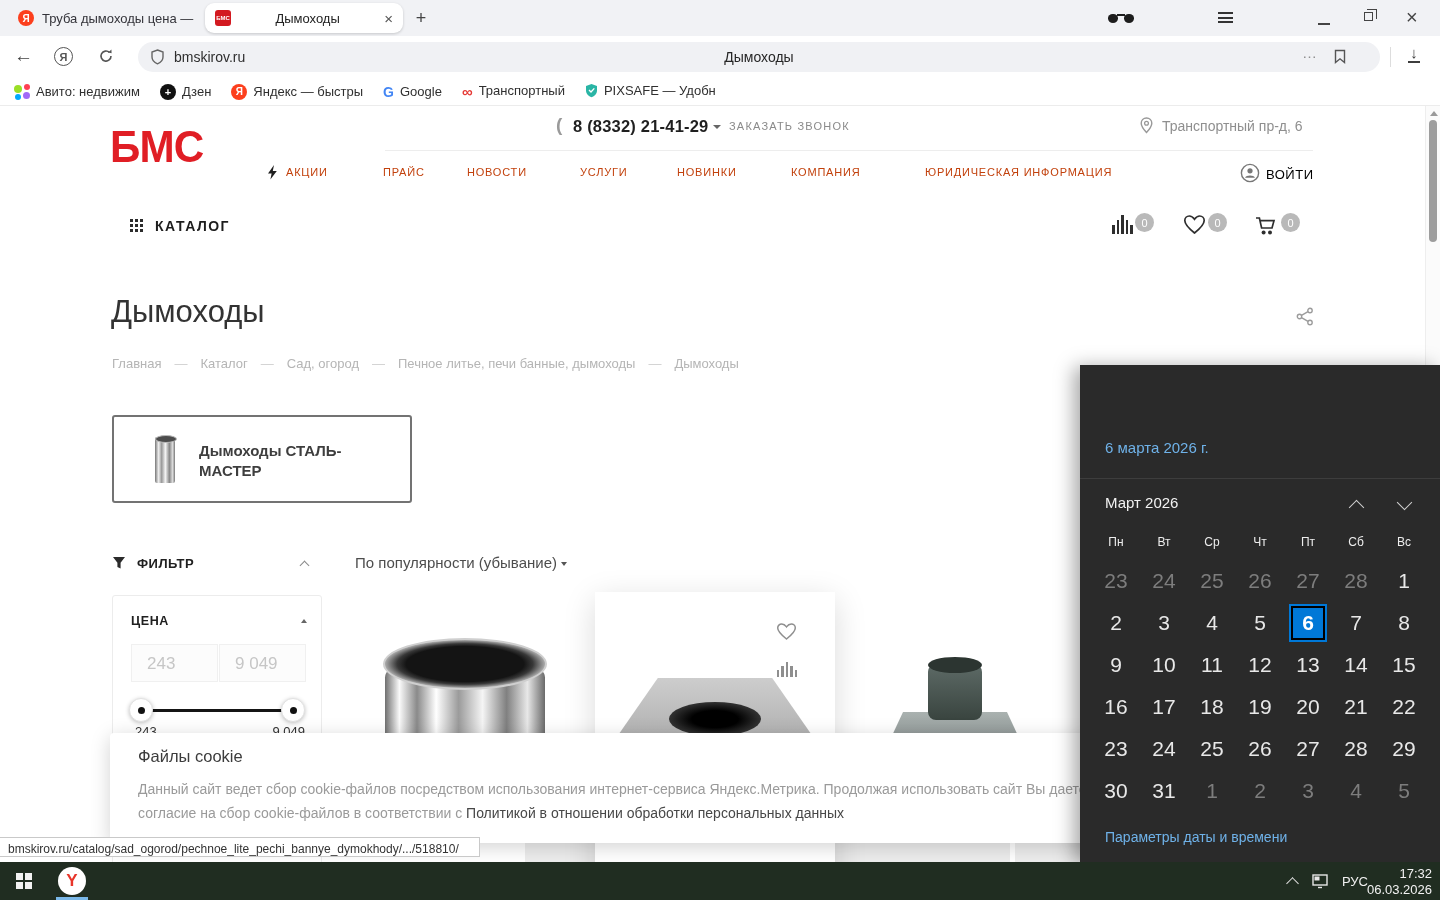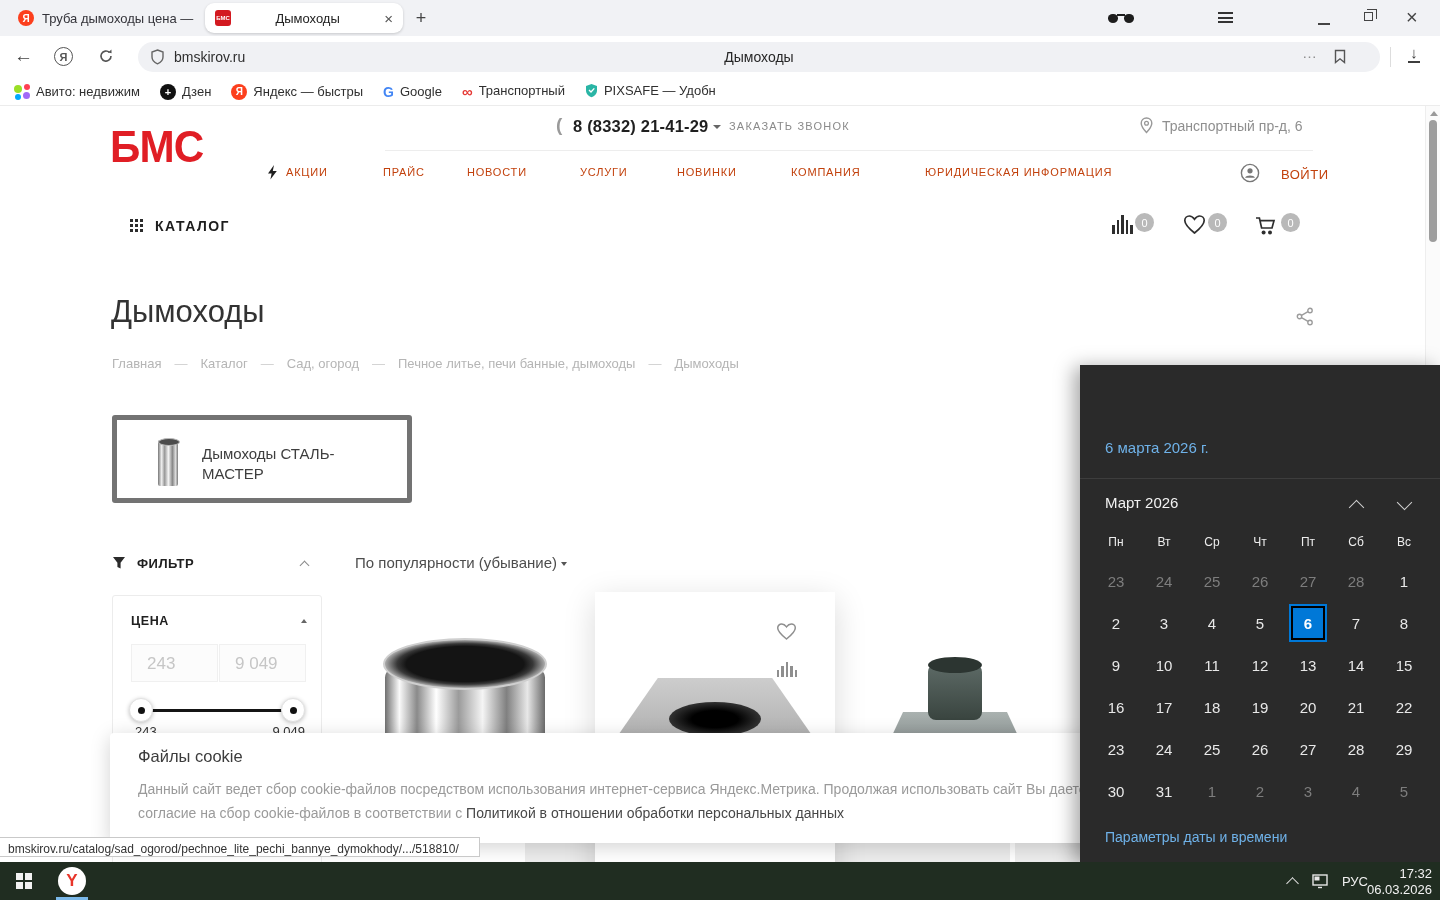--- a/index.html
+++ b/index.html
@@ -56,39 +56,39 @@
   .ph-ico { position:absolute; left:556px; top:8px; font-size:19px; font-weight:bold; color:#9a9a9a; }
   .phone { position:absolute; left:573px; top:11px; font-size:16.5px; font-weight:bold; color:#1f1f1f; letter-spacing:.2px; }
   .ph-caret { position:absolute; left:713px; top:19px; width:0; height:0; border-left:4px solid transparent; border-right:4px solid transparent; border-top:4px solid #666; }
   .callback { position:absolute; left:729px; top:14px; font-size:11px; color:#8a8a8a; letter-spacing:1.2px; }
   .addr { position:absolute; left:1162px; top:12px; font-size:14px; color:#8f8f8f; }
   .pin { position:absolute; left:1140px; top:11px; }
   .hdr-line { position:absolute; left:385px; top:44px; width:928px; height:1px; background:#ededed; }
   .nav-item { position:absolute; top:60px; font-size:11px; font-weight:normal; color:#c2410c; letter-spacing:.8px; }
   .bolt { position:absolute; left:267px; top:59px; }
   .login-ico { position:absolute; left:1240px; top:57px; }
-  .login { position:absolute; left:1266px; top:61px; font-size:13px; color:#c2410c; letter-spacing:.5px;margin-left:15px; }
+  .login { position:absolute; left:1266px; top:61px; font-size:13px; color:#000000; letter-spacing:.5px; }
 
   .cat-ico { position:absolute; left:130px; top:113px; width:13px; height:13px;
     background-image:radial-gradient(circle, #2c2c2c 1.6px, transparent 1.8px); background-size:5px 5px; background-position:-1px -1px; }
   .cat-label { position:absolute; left:155px; top:112px; font-size:14px; font-weight:bold; color:#1d1d1d; letter-spacing:1.5px; }
   .search { position:absolute; left:320px; top:101px; width:765px; height:37px; border:1px solid #dedede; border-radius:3px; }
   .search-ph { position:absolute; left:18px; top:9px; font-size:15px; color:#b8b8b8; }
   .mag { position:absolute; right:16px; top:9px; width:13px; height:13px; border:1.7px solid #8f8f8f; border-radius:50%; }
   .mag::after { content:""; position:absolute; left:11px; top:11px; width:6px; height:1.7px; background:#8f8f8f; transform:rotate(45deg); transform-origin:left top; }
   .bars { position:absolute; display:flex; align-items:flex-end; gap:2px; }
   .bars i { width:2.5px; background:#2e2e2e; display:block; }
   .badge { position:absolute; width:19px; height:19px; border-radius:50%; background:#b9b9b9; color:#fff; font-size:11px; display:flex; align-items:center; justify-content:center; }
 
   .h1 { position:absolute; left:111px; top:188px; font-size:31px; font-weight:500; color:#333; }
   .share { position:absolute; left:1296px; top:201px; }
   .crumbs { position:absolute; left:112px; top:250px; display:flex; gap:13px; font-size:13px; color:#b5b5b5; }
   .crumbs .sep { color:#cfcfcf; }
 
-  .cat-card { position:absolute; left:112px; top:309px; width:300px; height:88px; border:5px solid #737373; border-radius:3px; background:#fff; }
+  .cat-card { position:absolute; left:112px; top:309px; width:300px; height:88px; border:2px solid #737373; border-radius:3px; background:#fff;font-weight:bold; }
   .cc-img { position:absolute; left:41px; top:20px; width:20px; height:46px; border-radius:2px;
     background:linear-gradient(90deg,#777 0%,#eee 18%,#999 33%,#f4f4f4 52%,#888 72%,#ddd 88%,#777 100%); }
   .cc-img::before { content:""; position:absolute; left:0; top:-2px; width:20px; height:6px; border-radius:50%; background:#4c4c4c; border:1px solid #bbb; }
   .cc-title { position:absolute; left:85px; top:24px; width:160px; font-size:15px; color:#3e3e3e; line-height:20px; }
 
   .funnel { position:absolute; left:112px; top:450px; }
   .filter-label { position:absolute; left:137px; top:450px; font-size:13px; font-weight:bold; color:#202020; letter-spacing:.5px; }
   .chev-up-sm { position:absolute; left:301px; top:456px; width:7px; height:7px; border-left:1.6px solid #8a8a8a; border-top:1.6px solid #8a8a8a; transform:rotate(45deg); }
   .sort { position:absolute; left:355px; top:448px; font-size:15px; color:#4d4d4d; }
   .sort-caret { position:absolute; left:561px; top:456px; width:0; height:0; border-left:3.5px solid transparent; border-right:3.5px solid transparent; border-top:4px solid #555; }
@@ -141,21 +141,21 @@
   .cal-time { position:absolute; left:22px; top:12px; font-size:46px; font-weight:200; color:#fff; font-family:"DejaVu Sans",sans-serif; }
   .cal-date { position:absolute; left:25px; top:74px; font-size:15px; color:#6fb2e9; }
   .cal-div { position:absolute; left:0; top:113px; width:360px; height:1px; background:#3d3d3d; }
   .cal-month { position:absolute; left:25px; top:129px; font-size:15px; color:#f2f2f2; }
   .cal-chev { position:absolute; width:11px; height:11px; border-left:1.7px solid #cfcfcf; border-top:1.7px solid #cfcfcf; }
   .cal-chev.up { left:271px; top:137px; transform:rotate(45deg); }
   .cal-chev.down { left:319px; top:132px; transform:rotate(225deg); }
   .cal-weekdays { position:absolute; left:12px; top:170px; display:flex; }
   .cal-weekdays span { width:48px; text-align:center; font-size:12px; color:#ededed; }
   .cal-grid { position:absolute; left:12px; top:195px; width:336px; display:flex; flex-wrap:wrap; }
-  .cal-cell { width:48px; height:42px; display:flex; align-items:center; justify-content:center; font-size:15px; color:#e8e8e8; }
+  .cal-cell { width:48px; height:42px; display:flex; align-items:center; justify-content:center; font-size:21px; color:#e8e8e8; }
   .cal-cell.muted { color:#7d7d7d; }
   .cal-sel { width:34px; height:34px; display:flex; align-items:center; justify-content:center; background:#0078d7; border:2px solid #000; outline:2px solid #0078d7; font-weight:bold; color:#fff; }
   .cal-footer { position:absolute; left:25px; top:464px; font-size:14px; color:#6fb2e9; }
 
   
   #taskbar { position:absolute; left:0; top:862px; width:1440px; height:38px; background:#202d21; z-index:60; }
   .win-start { position:absolute; left:16px; top:11px; width:7px; height:7px; background:#f2f2f2; box-shadow:9px 0 #f2f2f2, 0 9px #f2f2f2, 9px 9px #f2f2f2; }
   .yb-app { position:absolute; left:48px; top:0; width:48px; height:38px; }
   .yb-circ { position:absolute; left:10px; top:5px; width:28px; height:28px; border-radius:50%; background:#fff; display:flex; align-items:center; justify-content:center; font-weight:800; font-size:17px; color:#e8352a; }
   .yb-underline { position:absolute; left:8px; bottom:0; width:32px; height:3px; background:#7ab8e8; }

